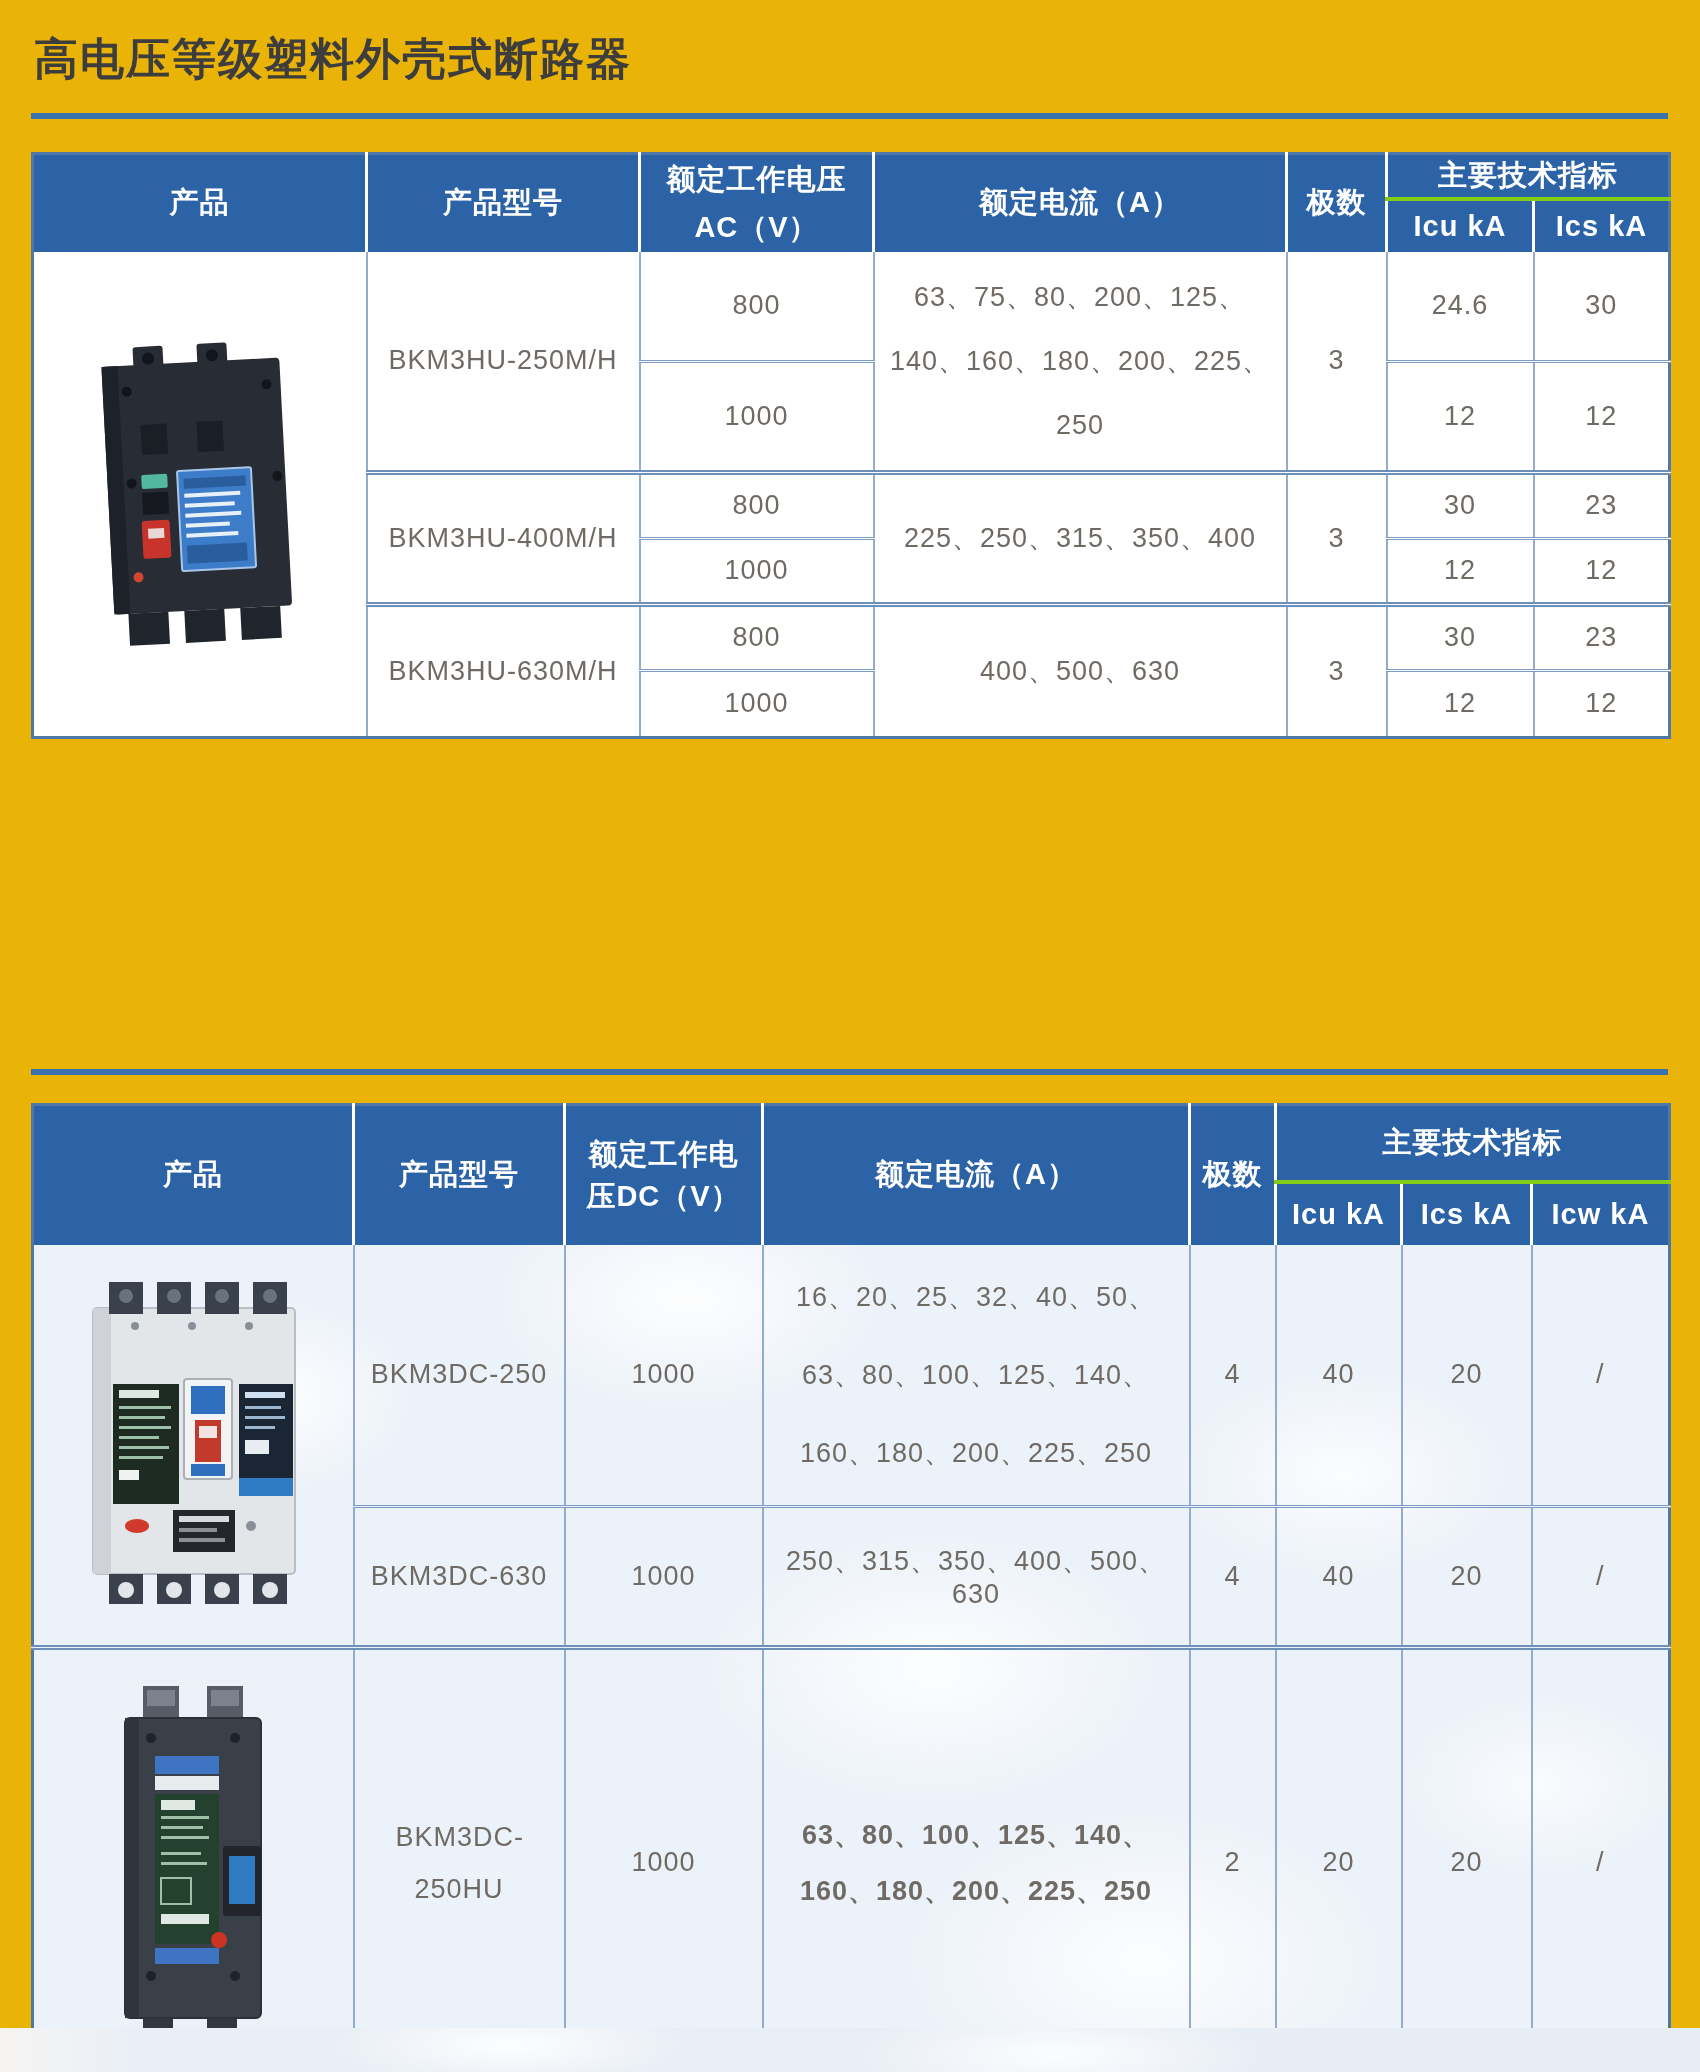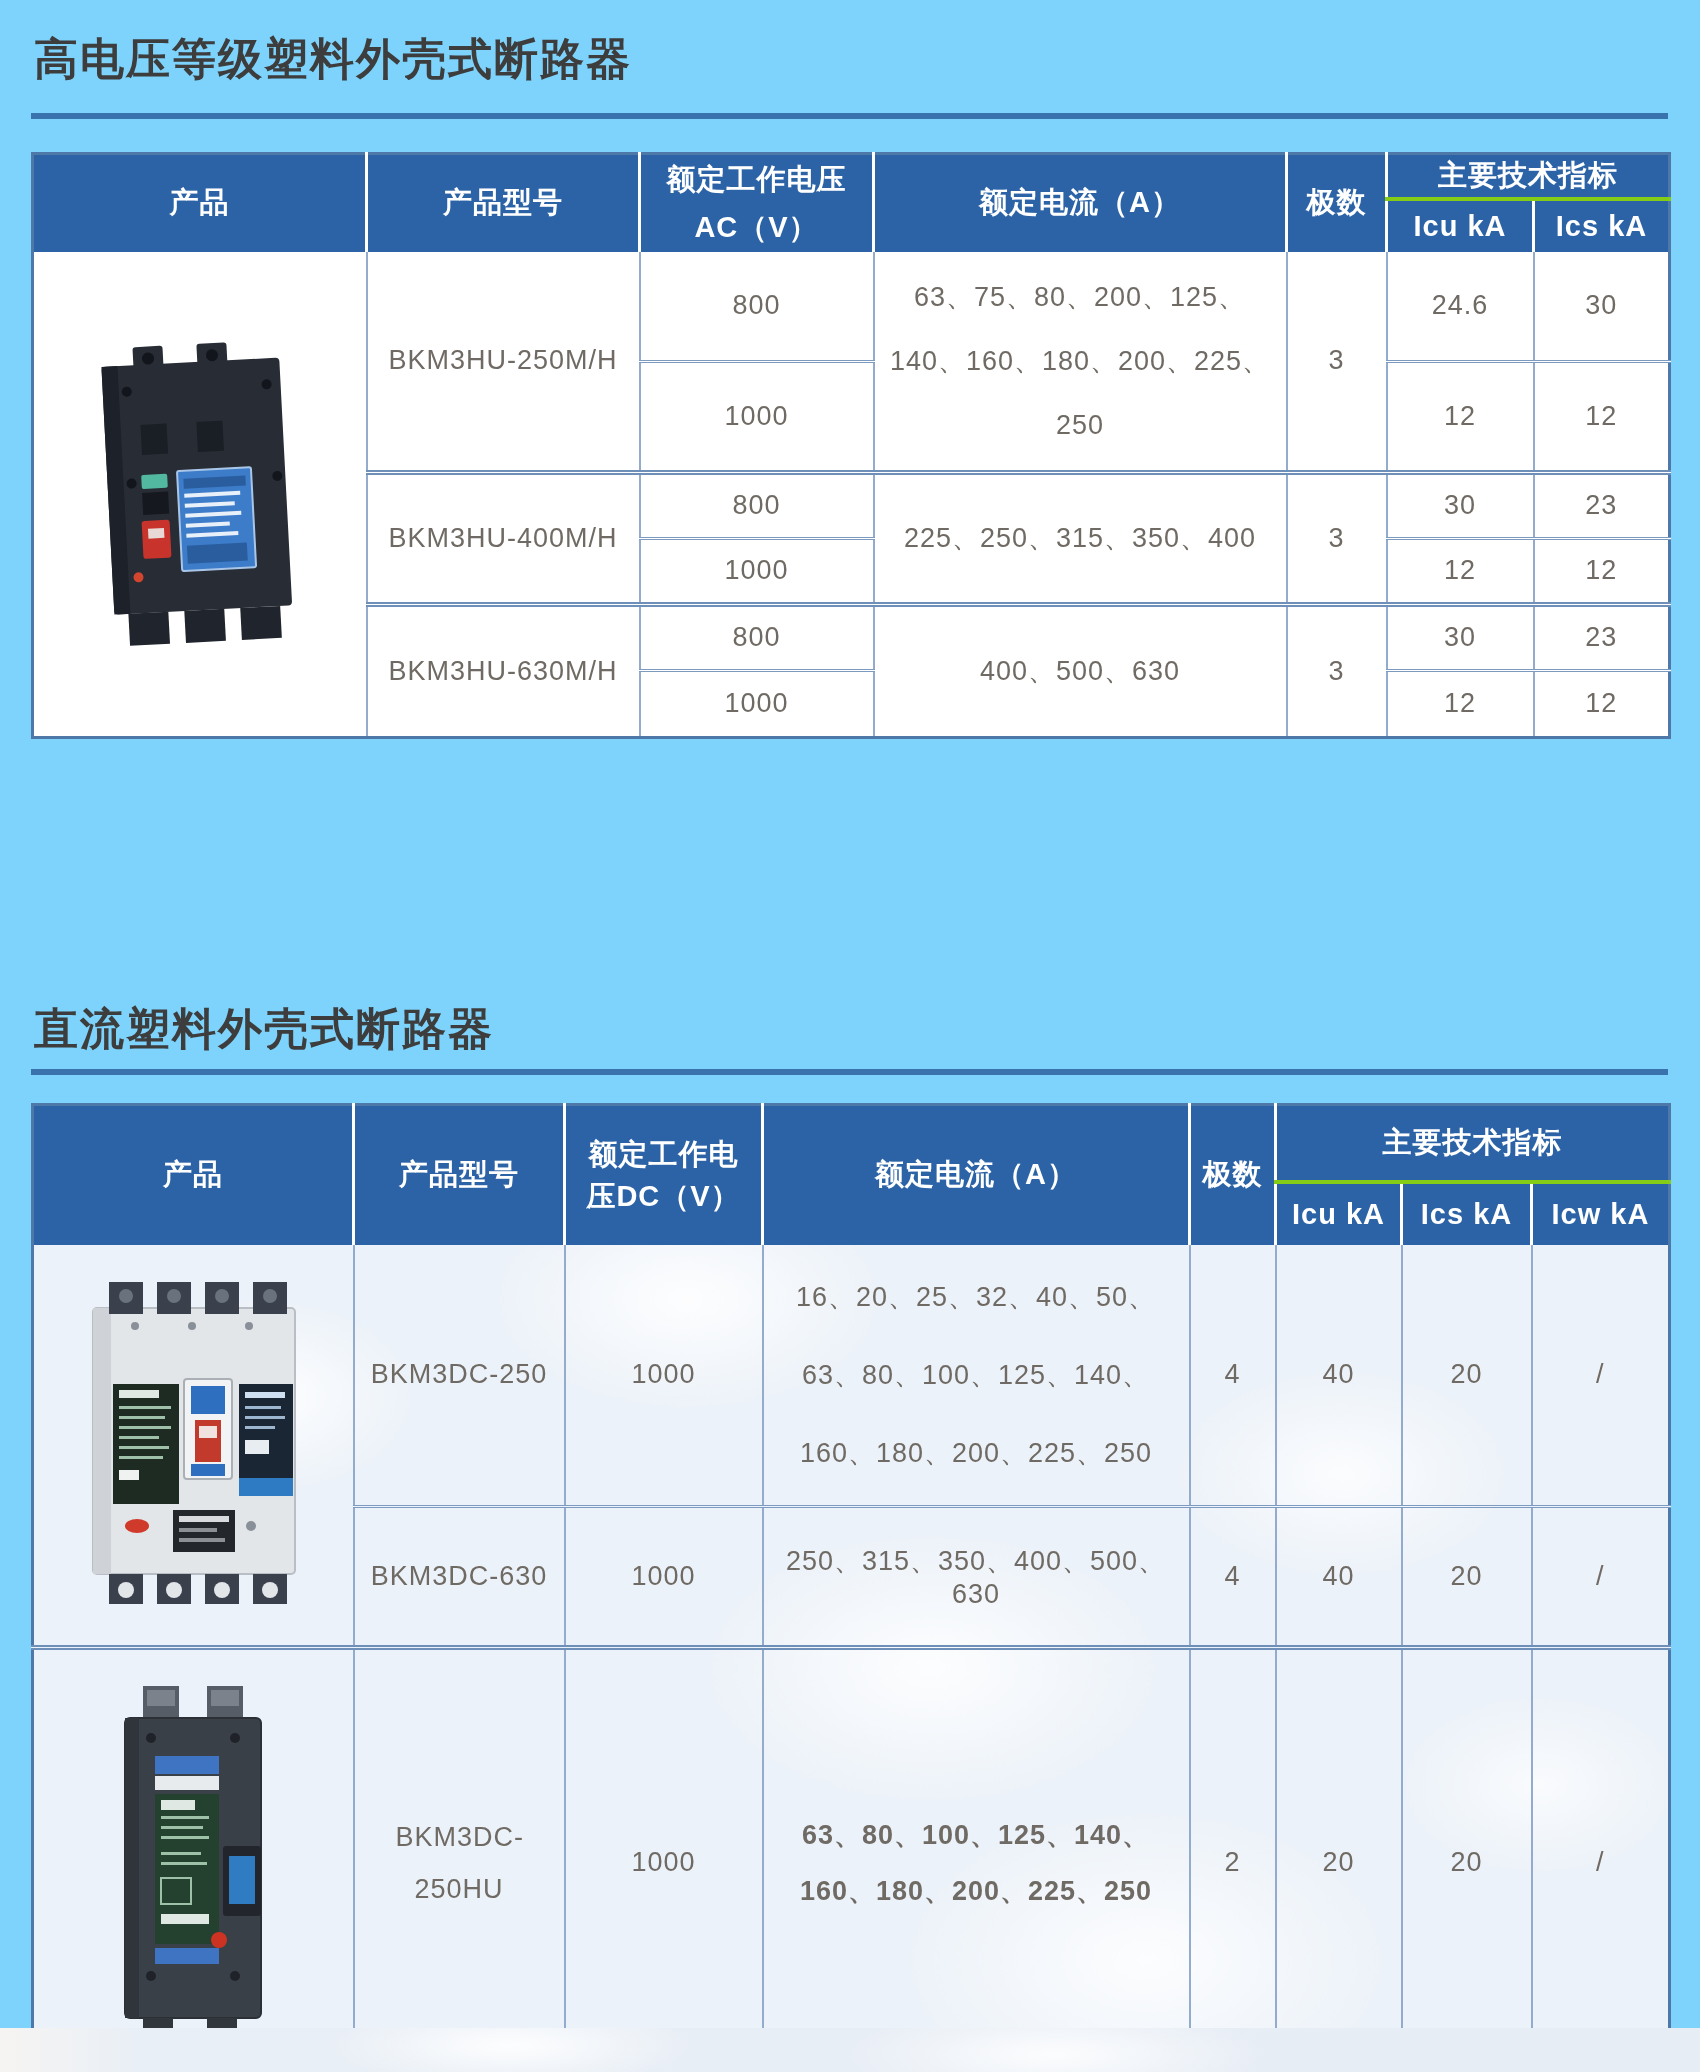--- a/index.html
+++ b/index.html
@@ -1,17 +1,17 @@
 <!DOCTYPE html>
 <html><head>
 <meta charset="utf-8">
 <style>
   html,body{margin:0;padding:0;background:#ffffff;}
   .page{
-    position:relative;width:1700px;height:2072px;overflow:hidden;background:#7dd3fc;
+    position:relative;width:1700px;height:2072px;overflow:hidden;background:#eab308;
     font-family:"Liberation Sans","DejaVu Sans",sans-serif;
   }
   .title{
     position:absolute;left:34px;margin:0;
     font-size:44px;font-weight:bold;color:#3d3d3d;letter-spacing:2px;white-space:nowrap;
   }
   .title1{top:30px;}
   .title2{top:1000px;}
   .rule{position:absolute;left:31px;width:1637px;height:6px;background:#3a72ad;}
   .rule1{top:113px;}
@@ -169,21 +169,20 @@
         <td class="bb-sub">23</td>
       </tr>
       <tr style="height:67px">
         <td class="br">1000</td>
         <td class="br">12</td>
         <td>12</td>
       </tr>
     </tbody>
   </table>
 
-  <h1 class="title title2">直流塑料外壳式断路器</h1>
   <div class="rule rule2"></div>
 
   <table class="tbl tbl2">
     <colgroup>
       <col style="width:321px">
         <col style="width:211px">
         <col style="width:198px">
         <col style="width:427px">
       <col style="width:86px">
         <col style="width:126px">

